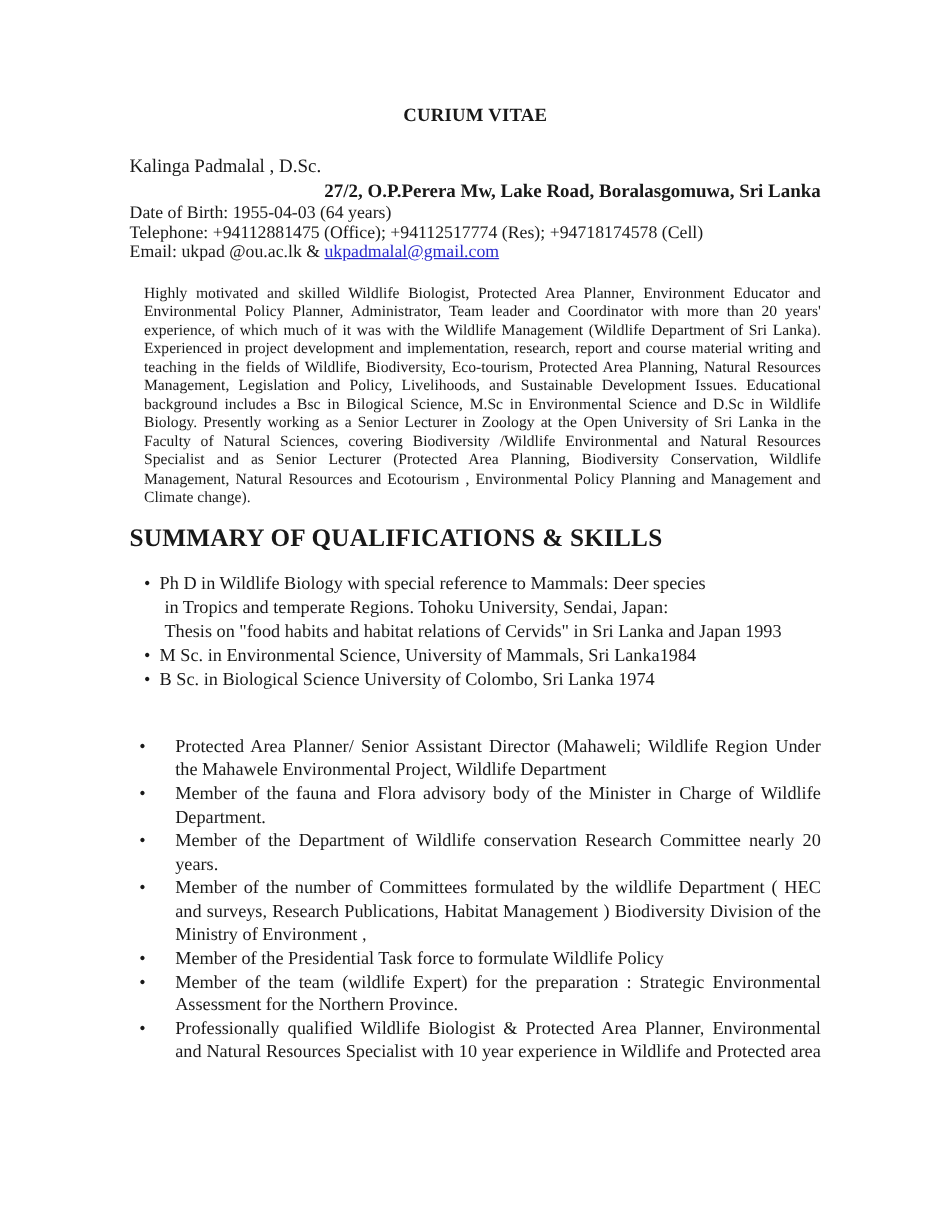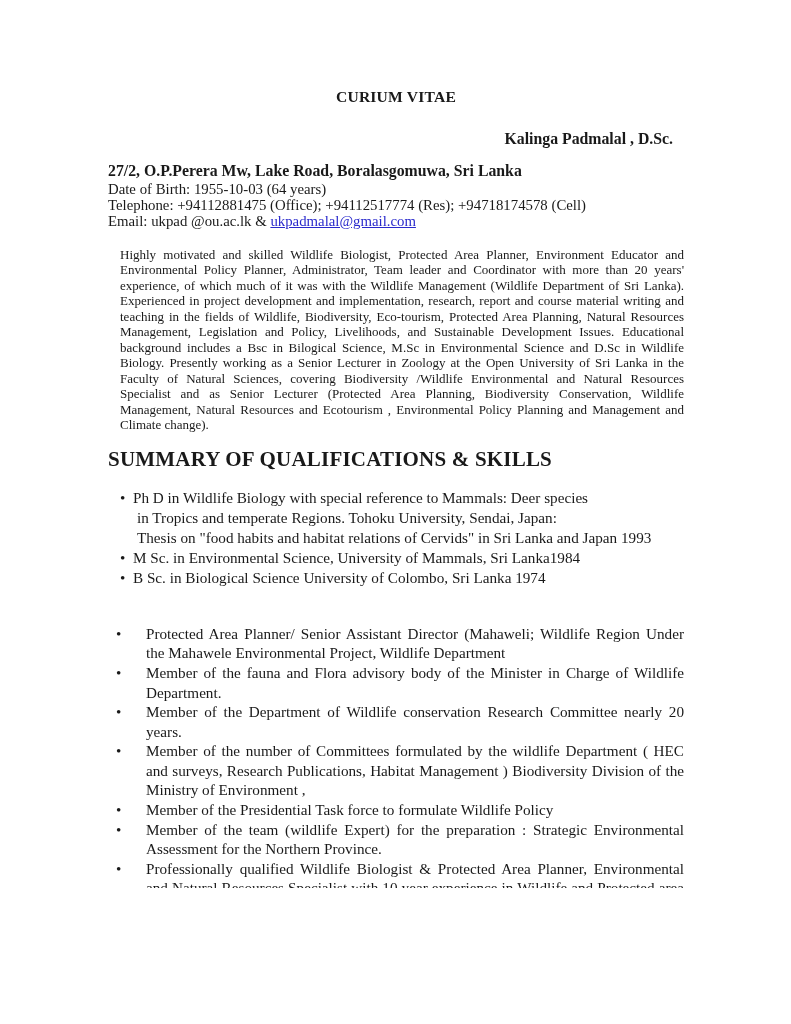--- a/index.html
+++ b/index.html
@@ -21,29 +21,29 @@
   .doc-title {
     font-size: 15.6px;
     font-weight: 700;
     text-align: center;
     line-height: 19px;
     letter-spacing: 0.2px;
     margin: 0 0 22px 0;
   }
   .person-name {
     font-size: 15.8px;
-    font-weight: 700;
-    text-align: right;
+    font-weight: 400;
+    text-align: left;
     line-height: 21px;
-    margin: 11px;
+    margin: 0;
   }
   .person-address {
     font-size: 15.8px;
     font-weight: 700;
-    text-align: left;
+    text-align: right;
     line-height: 21px;
     margin: 0 0 1px 0;
   }
   .contact p {
     margin: 0;
     font-size: 14.8px;
     line-height: 15.9px;
   }
   .link {
     color: #2929cc;
@@ -103,21 +103,21 @@
 <body>
 
 <div class="page">
 
   <h1 class="doc-title">CURIUM VITAE</h1>
 
   <p class="person-name">Kalinga Padmalal , D.Sc.</p>
   <p class="person-address">27/2, O.P.Perera Mw, Lake Road, Boralasgomuwa, Sri Lanka</p>
 
   <div class="contact">
-    <p>Date of Birth: 1955-10-03 (64 years)</p>
+    <p>Date of Birth: 1955-04-03 (64 years)</p>
     <p>Telephone: +94112881475 (Office); +94112517774 (Res); +94718174578 (Cell)</p>
     <p><span>Email: ukpad @ou.ac.lk &amp; </span><a class="link">ukpadmalal@gmail.com</a></p>
   </div>
 
   <p class="profile">Highly motivated and skilled Wildlife Biologist, Protected Area Planner, Environment Educator and Environmental Policy Planner, Administrator, Team leader and Coordinator with more than 20 years' experience, of which much of it was with the Wildlife Management (Wildlife Department of Sri Lanka). Experienced in project development and implementation, research, report and course material writing and teaching in the fields of Wildlife, Biodiversity, Eco-tourism, Protected Area Planning, Natural Resources Management, Legislation and Policy, Livelihoods, and Sustainable Development Issues. Educational background includes a Bsc in Bilogical Science,  M.Sc in Environmental Science and  D.Sc in Wildlife Biology.  Presently working as a Senior Lecturer in Zoology at the Open University of Sri Lanka in the Faculty of Natural Sciences,  covering  Biodiversity /Wildlife Environmental and Natural Resources Specialist and as Senior Lecturer (Protected Area Planning, Biodiversity Conservation, Wildlife Management, Natural Resources and Ecotourism , Environmental Policy Planning and Management and Climate change).</p>
 
   <h2 class="section-heading">SUMMARY OF QUALIFICATIONS &amp; SKILLS</h2>
 
   <ul class="qual-list">
     <li>

